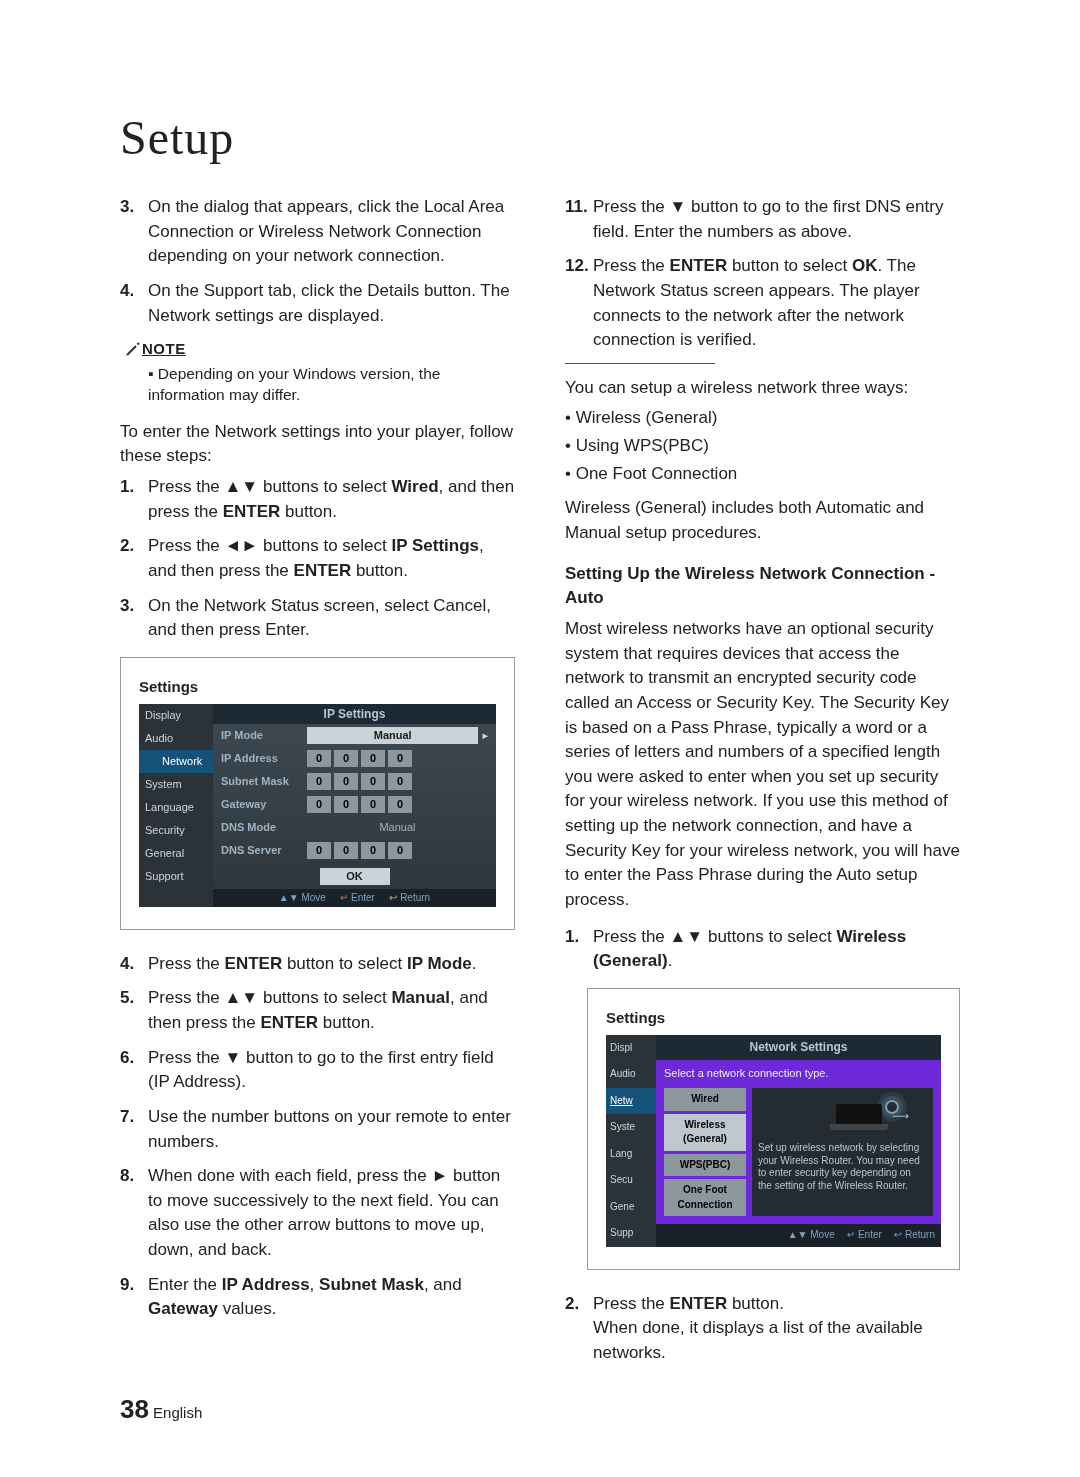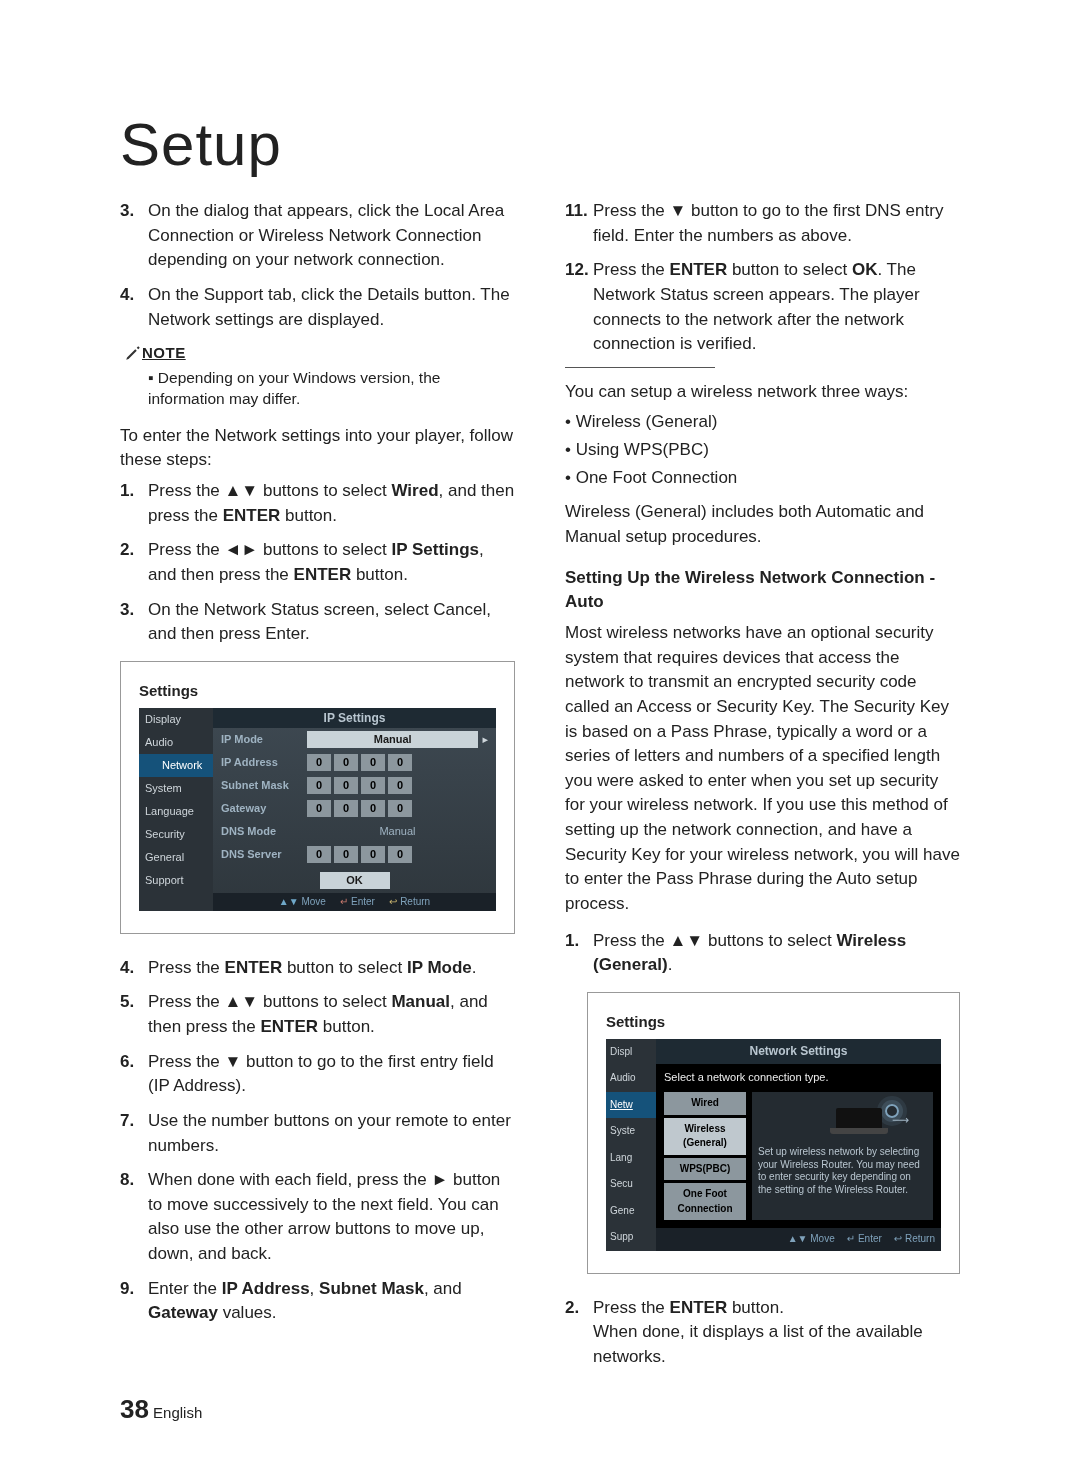--- a/index.html
+++ b/index.html
@@ -6,25 +6,25 @@
   body {
     width: 1080px;
     height: 1477px;
     background: #fff;
     font-family: Arial, Helvetica, sans-serif;
     color: #222;
     position: relative;
     padding: 110px 120px 60px 120px;
   }
   .page-title {
-    font-size: 60px;
+    font-size: 48px;
     font-weight: 300;
     letter-spacing: 1px;
-    margin-bottom: 20px;
-    font-family: Liberation Sans, sans-serif;
+    margin-bottom: 30px;
+    font-family: Liberation Serif, serif;
   }
   .columns {
     display: flex;
     gap: 50px;
   }
   .col { flex: 1; font-size: 17px; line-height: 1.45; }
   .col p { margin-bottom: 6px; }
   ol.numlist { list-style: none; padding: 0; margin: 0; }
   ol.numlist > li { display: flex; margin-bottom: 10px; }
   ol.numlist > li > .n { width: 28px; font-weight: bold; flex-shrink:0; }
@@ -79,21 +79,21 @@
   }
   .hintbar span.red { color:#c97a6e; }
   .hintbar span.blue{ color:#6fa8c9; }
   .hintbar span.yel { color:#c9b46f; }
 
   
   .ns-body { display:flex; background:#333b42; font-size:11px; color:#cfd6db;}
   .ns-side { width:50px; background:#2b3238;}
   .ns-side div{ padding:6px 4px; font-size:10px;}
   .ns-side .sel{ background:#15527a; color:#fff;text-decoration:underline;}
-  .ns-main { flex:1; background:#000000; position:relative;}
+  .ns-main { flex:1; background:#6d28d9; position:relative;}
   .ns-sub { color:#eee; font-size:11px; padding:6px 8px;}
   .ns-row { display:flex; gap:6px; padding:0 8px 8px 8px;}
   .ns-opts { width:82px; display:flex; flex-direction:column; gap:3px;}
   .ns-opts div{
     background:#8c979e; color:#000; text-align:center;
     padding:4px 2px; font-size:10px; font-weight:bold;
   }
   .ns-opts .sel{ background:#bfc8ce;}
   .ns-right { flex:1; background:#242b31; padding:6px; position:relative;}
   .router-art { height:42px; position:relative; margin-bottom:6px;}

